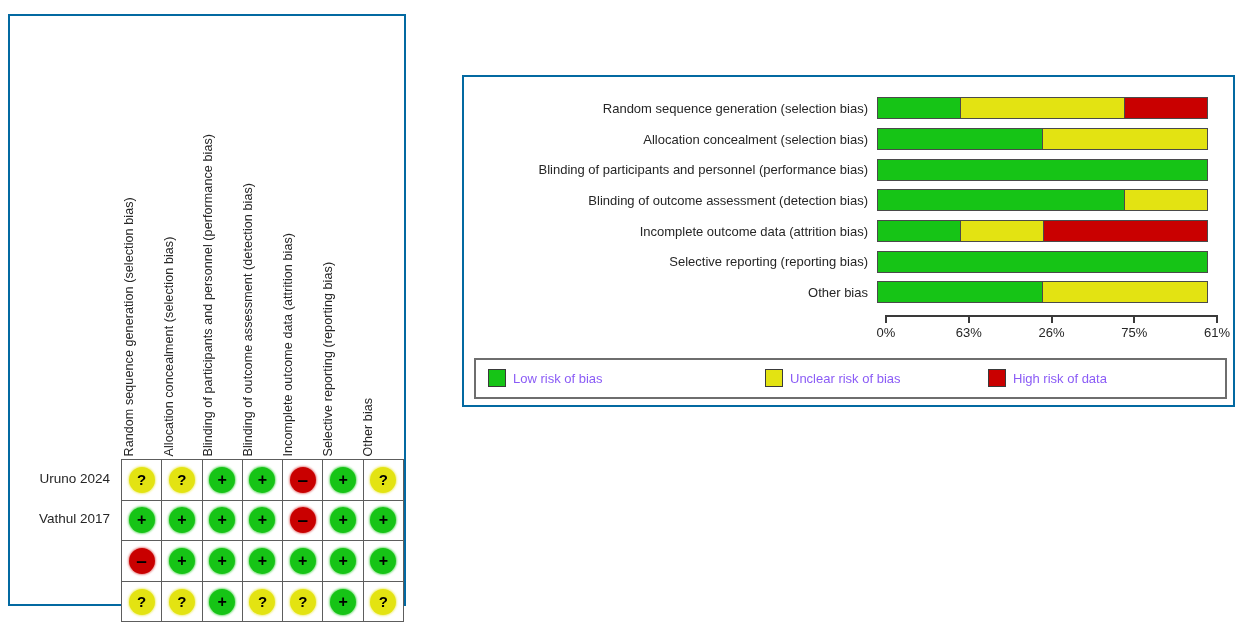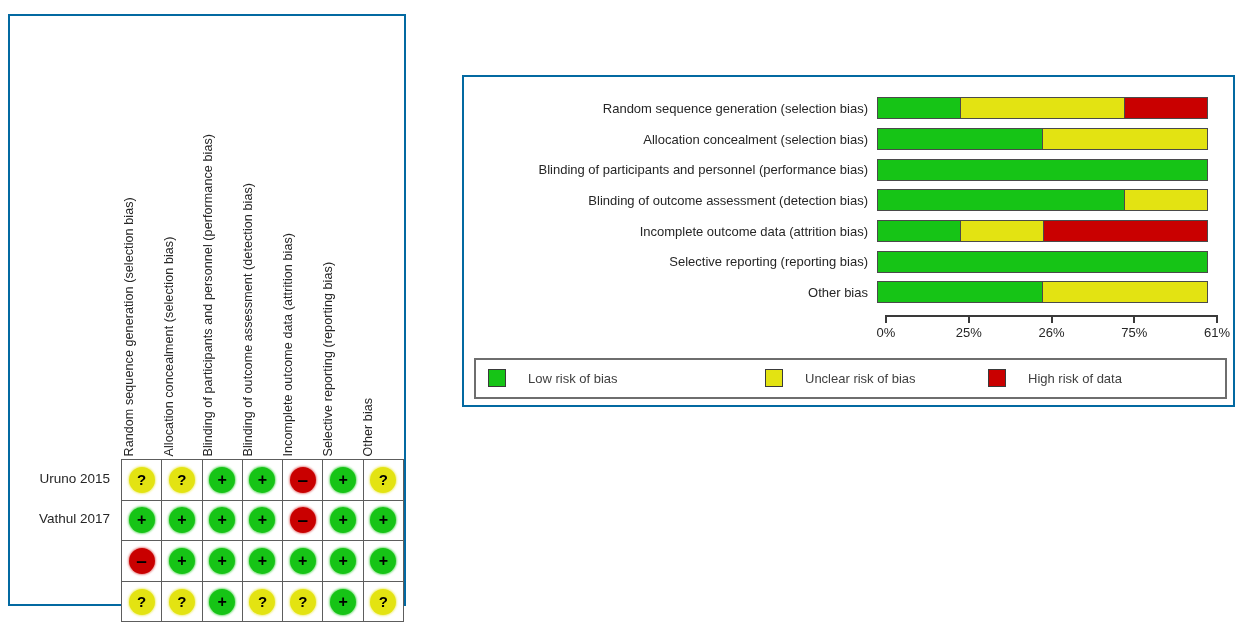--- a/index.html
+++ b/index.html
@@ -185,23 +185,23 @@
     width:753px; height:41px;
     border:2px solid #6e6e6e;
     box-sizing:border-box;
     background:#fff;
   }
   .legend-item{
     position:absolute;
     top:9px;
     display:flex;
     align-items:center;
-    gap:22px;
+    gap:7px;
     font-size:13px;
-    color:#404040;
+    color:#8b5cf6;
     white-space:nowrap;
     justify-content:space-between;
   }
   .swatch{
     width:18px;height:18px;
     border:1px solid #3a3a3a;
     box-sizing:border-box;
     display:inline-block;
   }
   .swatch.low{ background:#16c416; }
@@ -230,21 +230,21 @@
           <span class="col-head-text">Incomplete outcome data (attrition bias)</span>
         </div>
         <div class="col-head">
           <span class="col-head-text">Selective reporting (reporting bias)</span>
         </div>
         <div class="col-head">
           <span class="col-head-text">Other bias</span>
         </div>
       </div>
     <div id="summary-rowlabels">
-        <div class="row-label">Uruno 2015</div>
+        <div class="row-label">Uruno 2024</div>
         <div class="row-label">Vathul 2017</div>
       </div>
     <table id="summary-grid">
       <tbody>
           <tr>
             <td><span class="dot unclear"><span class="glyph">?</span></span></td>
             <td><span class="dot unclear"><span class="glyph">?</span></span></td>
             <td><span class="dot low"><span class="glyph">+</span></span></td>
             <td><span class="dot low"><span class="glyph">+</span></span></td>
             <td><span class="dot high"><span class="glyph">–</span></span></td>
@@ -334,21 +334,21 @@
           <div class="seg unclear" title="Unclear risk of bias: 50%" style="width: 50%;"></div>
         </div>
       </div>
     </div>
 
   <div id="axis">
     <div id="axis-line"></div>
   <div class="tick" style="left: calc(0% - 1px);"></div>
       <div class="tick-label" style="left: 0%;">0%</div>
       <div class="tick" style="left: calc(25% - 1px);"></div>
-      <div class="tick-label" style="left: 25%;">25%</div>
+      <div class="tick-label" style="left: 25%;">63%</div>
       <div class="tick" style="left: calc(50% - 1px);"></div>
       <div class="tick-label" style="left: 50%;">26%</div>
       <div class="tick" style="left: calc(75% - 1px);"></div>
       <div class="tick-label" style="left: 75%;">75%</div>
       <div class="tick" style="left: calc(100% - 1px);"></div>
       <div class="tick-label" style="left: 100%;">61%</div>
     </div>
 
   <div id="legend">
       <div class="legend-item" style="left: 12px;">

